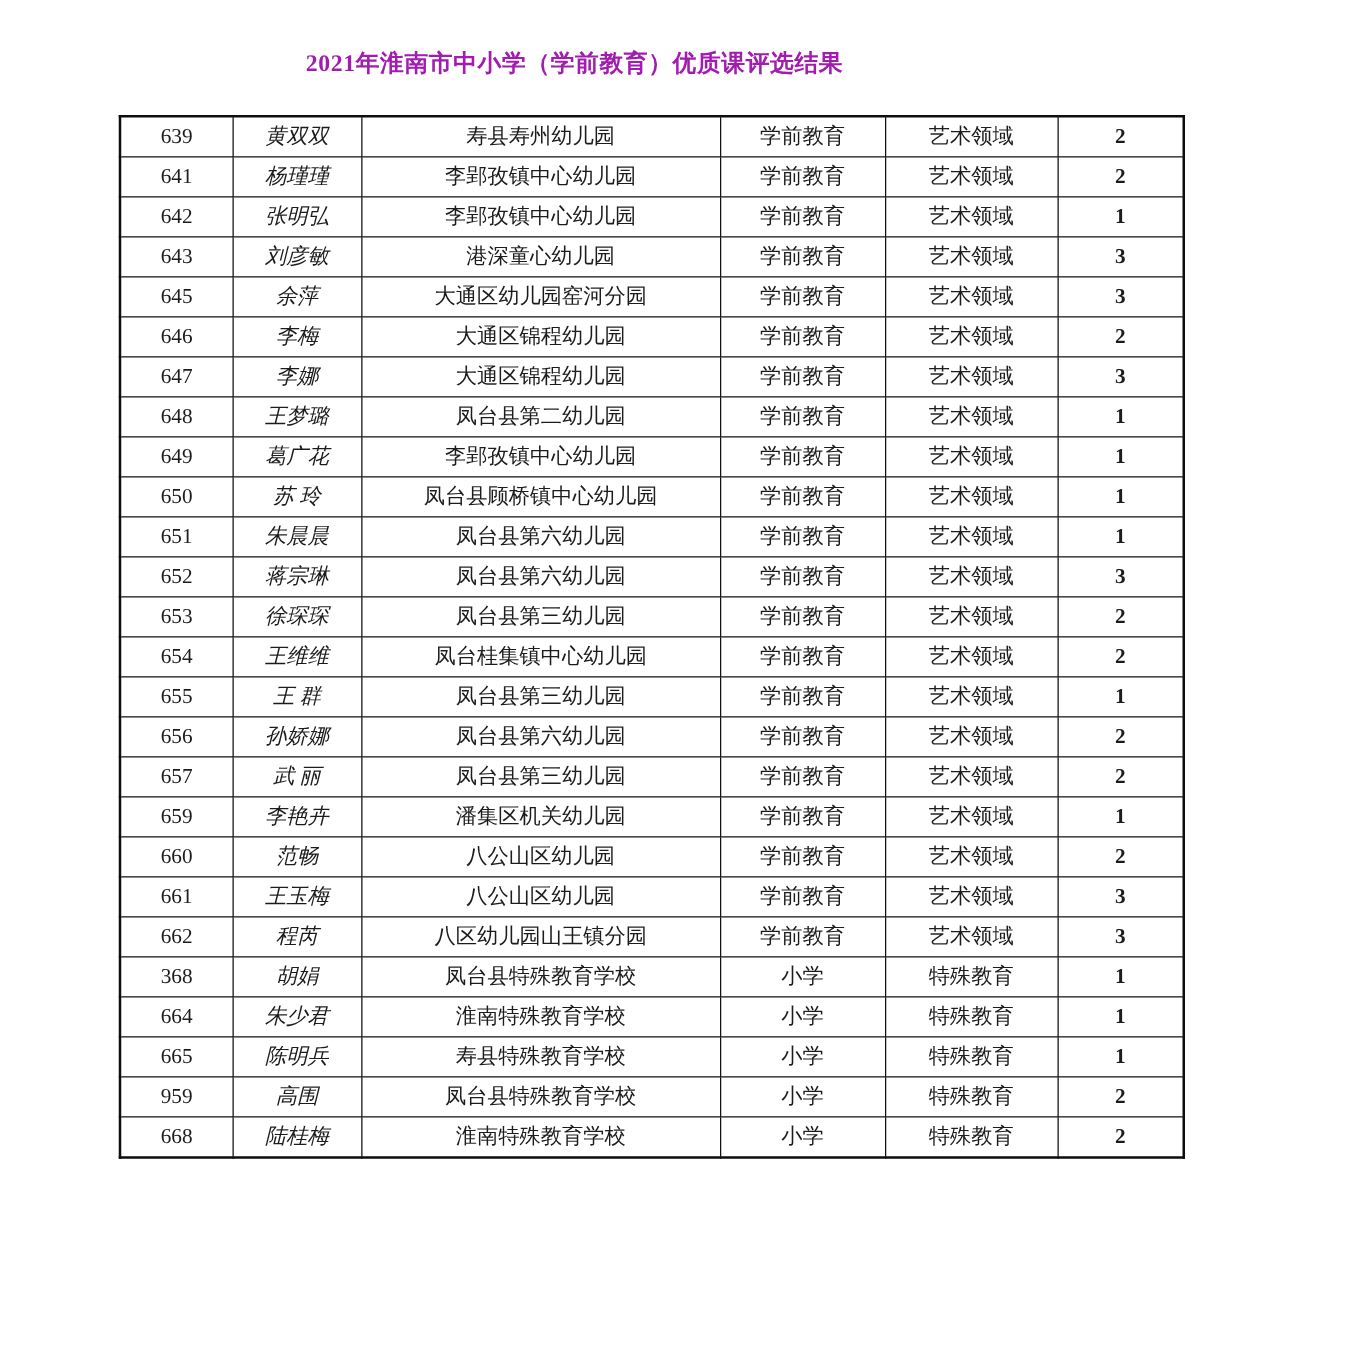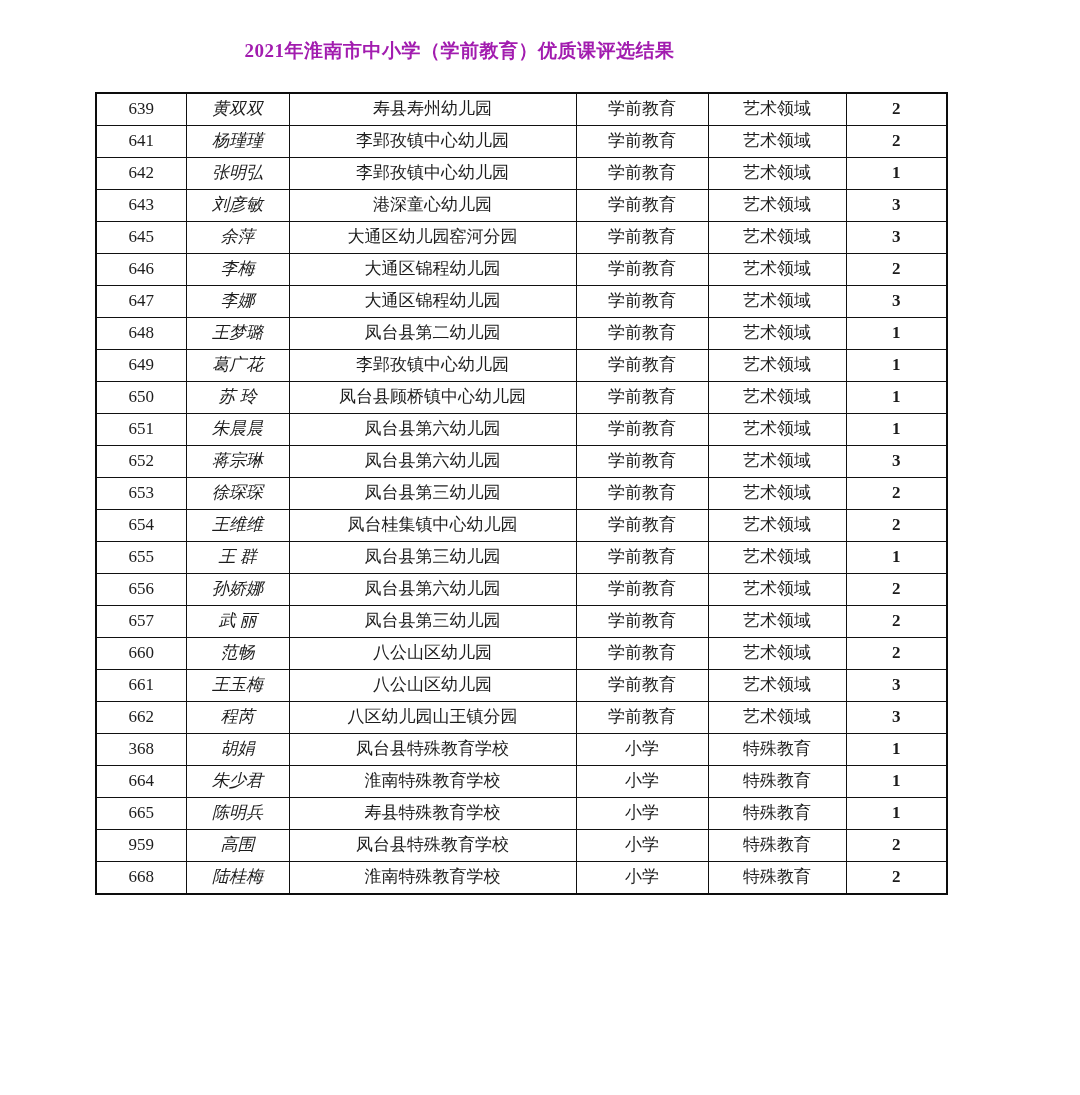--- a/index.html
+++ b/index.html
@@ -230,20 +230,28 @@
           </tr>
           <tr>
             <td class="seq">657</td>
             <td class="name">武 丽</td>
             <td class="school">凤台县第三幼儿园</td>
             <td class="stage">学前教育</td>
             <td class="field">艺术领域</td>
             <td class="level">2</td>
           </tr>
           <tr>
+            <td class="seq">659</td>
+            <td class="name">李艳卉</td>
+            <td class="school">潘集区机关幼儿园</td>
+            <td class="stage">学前教育</td>
+            <td class="field">艺术领域</td>
+            <td class="level">1</td>
+          </tr>
+          <tr>
             <td class="seq">660</td>
             <td class="name">范畅</td>
             <td class="school">八公山区幼儿园</td>
             <td class="stage">学前教育</td>
             <td class="field">艺术领域</td>
             <td class="level">2</td>
           </tr>
           <tr>
             <td class="seq">661</td>
             <td class="name">王玉梅</td>

